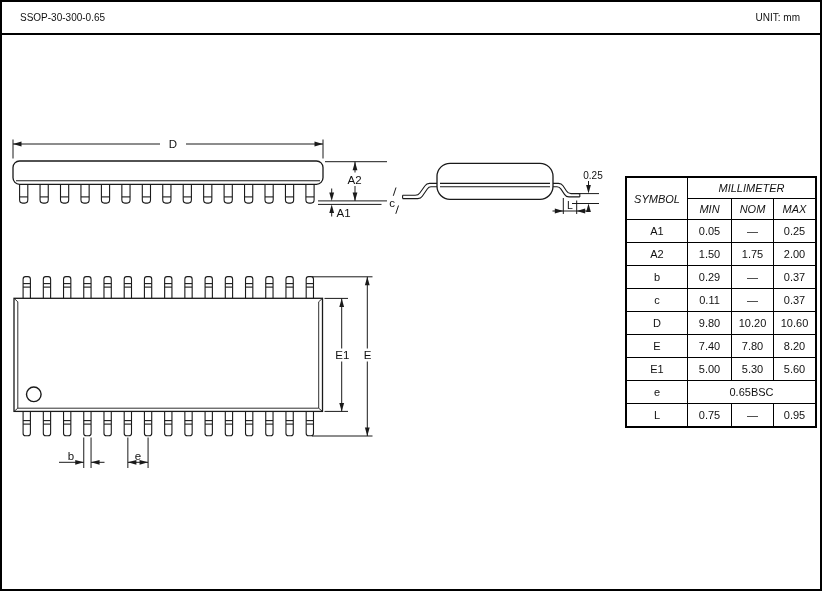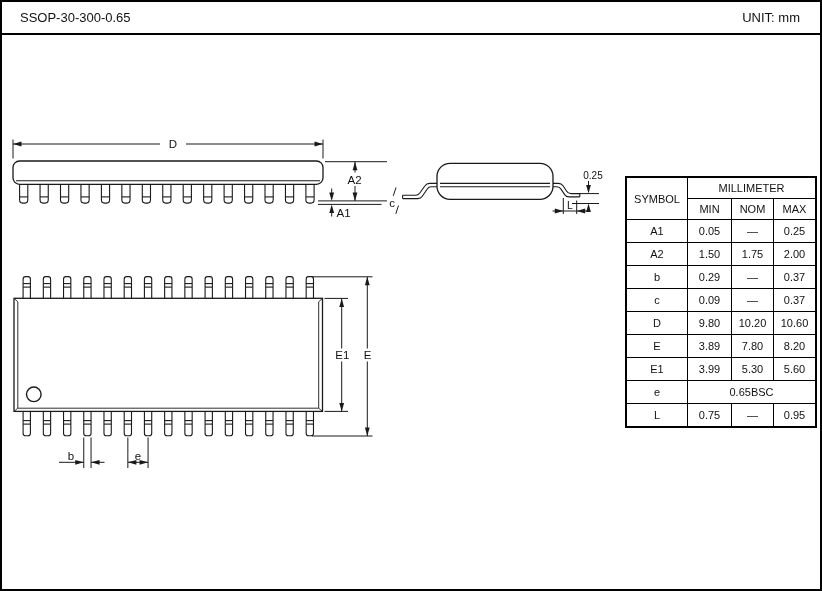--- a/index.html
+++ b/index.html
@@ -12,21 +12,21 @@
     font-family:"Liberation Sans", sans-serif;
     color:#111;
     overflow:hidden;
   }
   .titlebar{
     position:absolute;left:0;top:0;width:100%;height:33px;
     border-bottom:2px solid #000;
     box-sizing:border-box;
     display:flex;justify-content:space-between;align-items:center;
     padding:0 20px 0 18px;
-    font-size:13px;
+    font-size:10px;
     background:#fff;
     z-index:2;
   }
   svg.drawing{position:absolute;left:0;top:0;z-index:1;}
   svg.drawing text{
     font-family:"Liberation Sans", sans-serif;
     font-size:11.5px;
     fill:#111;
     stroke:none;
   }
@@ -44,21 +44,21 @@
     border:1px solid #000;
     text-align:center;
     vertical-align:middle;
     padding:0;
     white-space:nowrap;
   }
   .dims .c-sym{width:60px;border-radius:19px;}
   .dims .c-min{width:43px;}
   .dims .c-nom{width:41px;}
   .dims .c-max{width:41px;}
-  .dims tr.hdr td{height:20px;}
+  .dims tr.hdr td{height:20px;font-style:italic;}
   .dims tr.data td{height:22px;}
 </style>
 </head>
 <body>
 
 <div class="page">
 
   <div class="titlebar">
     <span>SSOP-30-300-0.65</span>
     <span>UNIT: mm</span>
@@ -288,39 +288,39 @@
         <td>2.00</td>
       </tr>
       <tr class="data">
         <td>b</td>
         <td>0.29</td>
         <td>—</td>
         <td>0.37</td>
       </tr>
       <tr class="data">
         <td>c</td>
-        <td>0.09</td>
+        <td>0.11</td>
         <td>—</td>
         <td>0.37</td>
       </tr>
       <tr class="data">
         <td>D</td>
         <td>9.80</td>
         <td>10.20</td>
         <td>10.60</td>
       </tr>
       <tr class="data">
         <td>E</td>
-        <td>3.89</td>
+        <td>7.40</td>
         <td>7.80</td>
         <td>8.20</td>
       </tr>
       <tr class="data">
         <td>E1</td>
-        <td>3.99</td>
+        <td>5.00</td>
         <td>5.30</td>
         <td>5.60</td>
       </tr>
       <tr class="data">
         <td>e</td>
         <td colspan="3">0.65BSC</td>
       </tr>
       <tr class="data">
         <td>L</td>
         <td>0.75</td>

